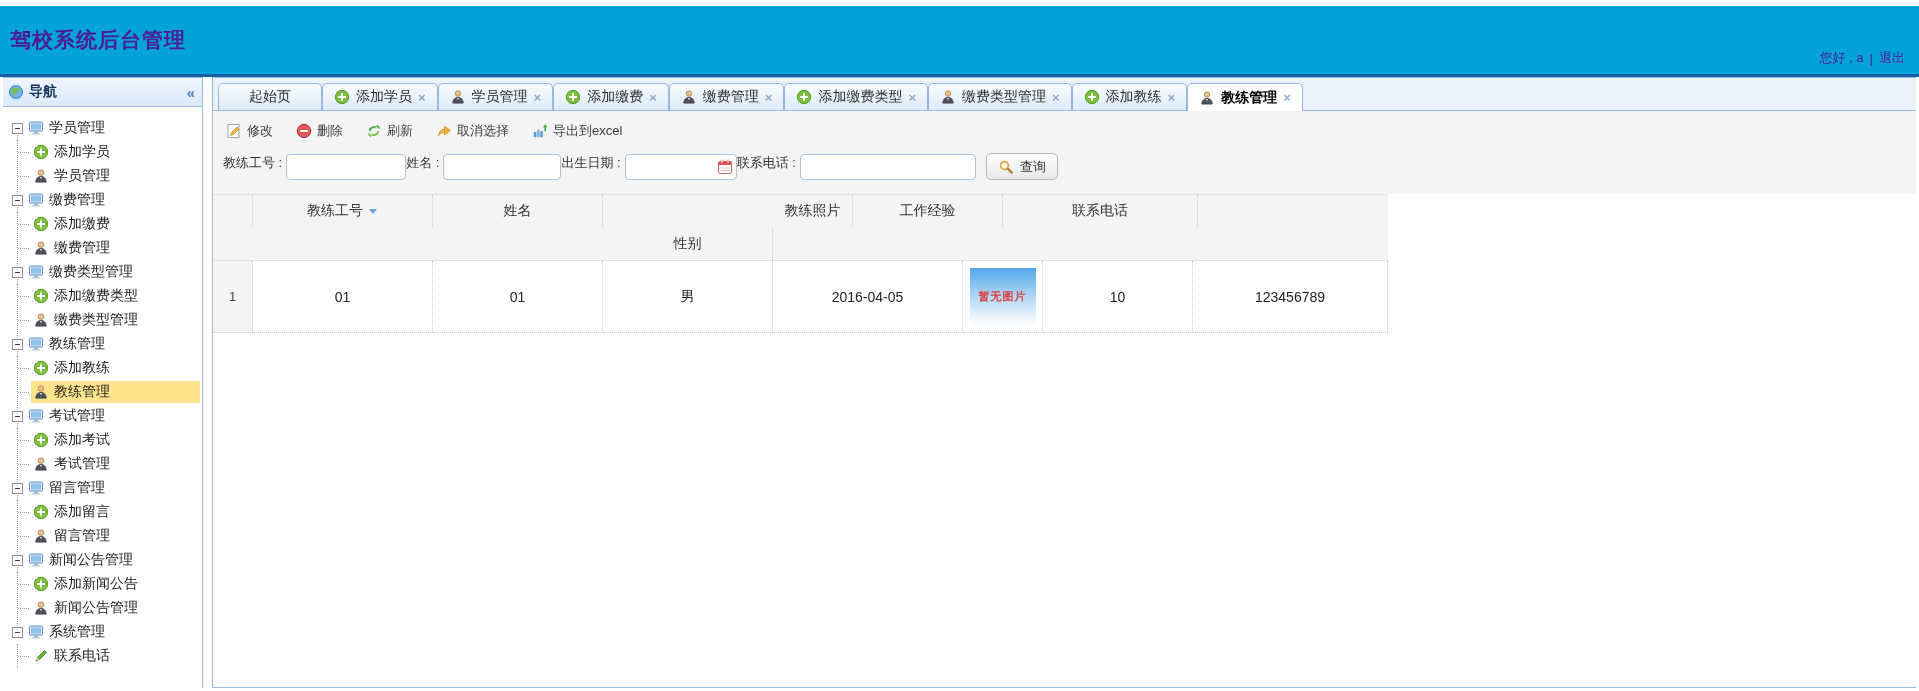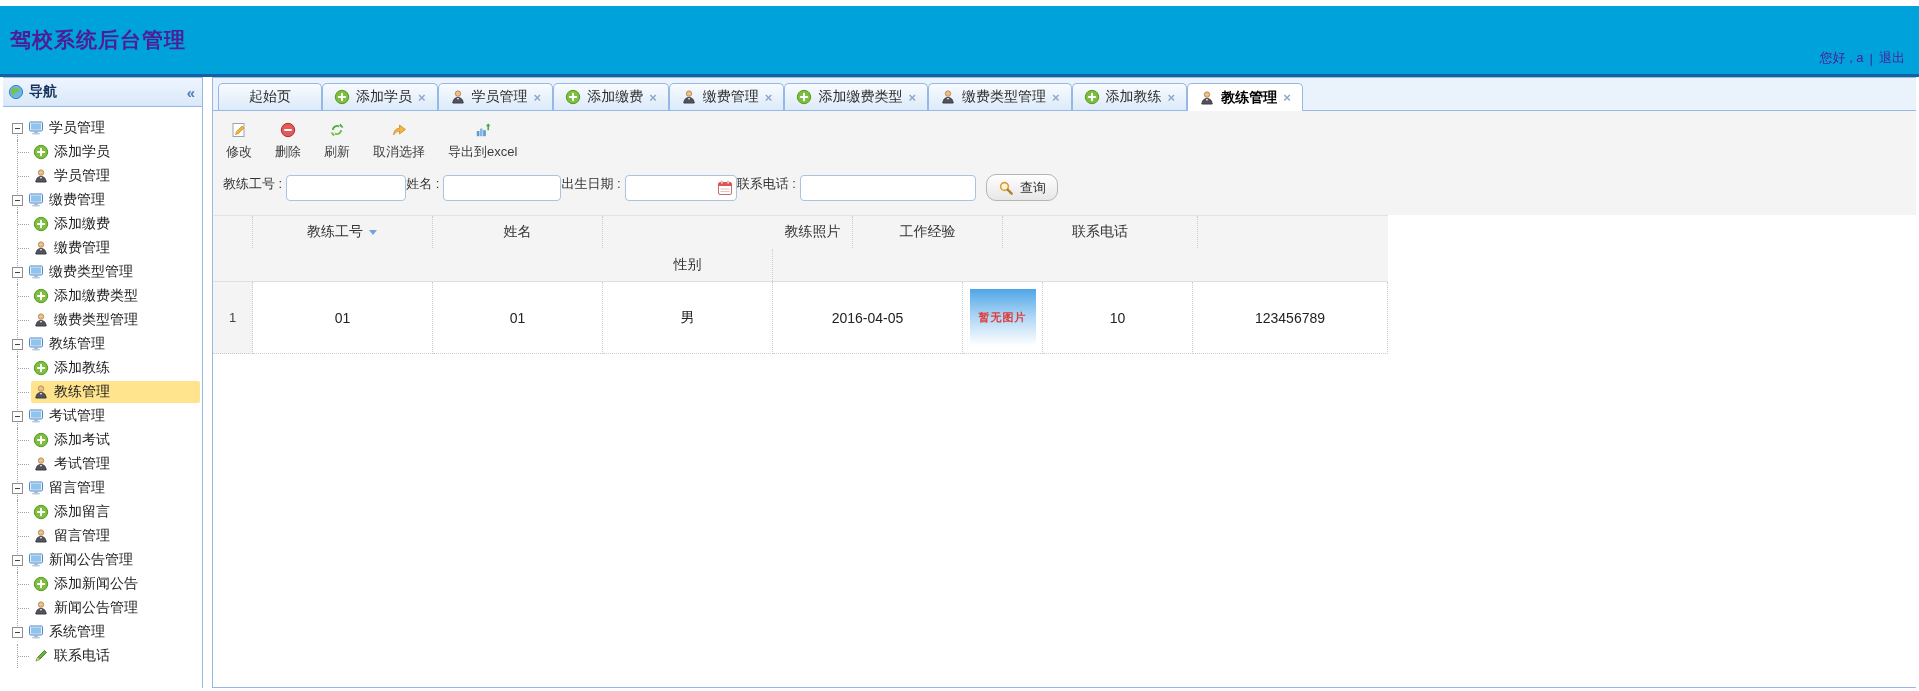--- a/index.html
+++ b/index.html
@@ -44,29 +44,29 @@
   .splitter { width:9px; flex:none; background:#fff; }
   .main-panel { flex:1; border-top:1px solid #95B8E7; border-left:1px solid #95B8E7; border-bottom:1px solid #95B8E7; margin-right:3px; background:#fff; display:flex; flex-direction:column; overflow:hidden; }
 
   .tabs-header { height:33px; background:#EAF2FB; border-bottom:1px solid #95B8E7; display:flex; align-items:flex-end; padding:4px 0 0 5px; flex:none; }
   .tab { height:27px; border:1px solid #95B8E7; border-bottom:none; border-radius:5px 5px 0 0; background:linear-gradient(#F8FBFF,#DCEAF9); display:flex; align-items:center; gap:6px; padding:0 11px; font-size:14px; color:#2B2B2B; cursor:pointer; white-space:nowrap; }
   .tab.first { padding:0 30px; }
   .tab.active { background:#fff; font-weight:bold; color:#000; height:28px; margin-bottom:-1px; position:relative; z-index:2; }
   .tab-close { font-size:13px; color:#8FA8CB; font-weight:bold; line-height:1; cursor:pointer; }
 
   .toolbar { background:#F4F4F4; padding:9px 10px 4px; display:flex; align-items:center; gap:17px; flex:none; }
-  .tool-btn { display:flex; align-items:center; gap:5px; color:#3d3d3d; font-size:13px; cursor:pointer; padding:2px 3px;flex-direction:column; }
+  .tool-btn { display:flex; align-items:center; gap:5px; color:#3d3d3d; font-size:13px; cursor:pointer; padding:2px 3px; }
 
   .search-row { background:#F4F4F4; padding:7px 10px 14px; display:flex; align-items:center; flex:none; }
   .search-field { display:flex; }
   .search-label { font-size:13px; color:#333; margin-right:4px; white-space:nowrap; }
   .search-input { height:26px; border:1px solid #A9C4DE; border-radius:4px; padding:0 6px; font-size:13px; outline:none; background:#fff; color:#333; }
   .date-wrap { position:relative; display:flex; }
   .date-wrap .cal { position:absolute; right:4px; top:5px; width:16px; height:16px; cursor:pointer; }
-  .search-btn { margin-left:10px; height:27px; border:1px solid #B5B5B5; border-radius:10px; background:linear-gradient(#FEFEFE,#E7E7E7); display:flex; align-items:center; gap:6px; padding:0 11px; font-size:13px; color:#333; cursor:pointer; }
+  .search-btn { margin-left:10px; height:27px; border:1px solid #B5B5B5; border-radius:5px; background:linear-gradient(#FEFEFE,#E7E7E7); display:flex; align-items:center; gap:6px; padding:0 11px; font-size:13px; color:#333; cursor:pointer; }
 
   .grid { width:max-content; }
   .grid-header { display:flex; background:#F4F4F4; border-top:1px solid #E3E3E3; border-bottom:1px solid #E0E0E0; }
   .gh-cell { height:32px; display:flex; align-items:center; justify-content:center; gap:5px; border-right:1px dotted #CCC; font-size:14px; color:#333; cursor:pointer; }
   .gh-cell.rownum { cursor:default; }
   .sort-icon { width:10px; height:10px; display:inline-flex; }
   .grid-row { display:flex; background:#fff; }
   .gr-cell { height:72px; display:flex; align-items:center; justify-content:center; border-right:1px dotted #CCC; border-bottom:1px dotted #CCC; font-size:14px; color:#222; }
   .gr-cell.rownum { background:#F4F4F4; font-size:13px; color:#444; }
   .photo-box { width:66px; height:58px; background:linear-gradient(180deg,#4FA6E8 0%,#A9D3F4 45%,#FDFEFF 96%); display:flex; align-items:center; justify-content:center; font-size:11px; font-weight:bold; color:#E03A3A; letter-spacing:1px; }

